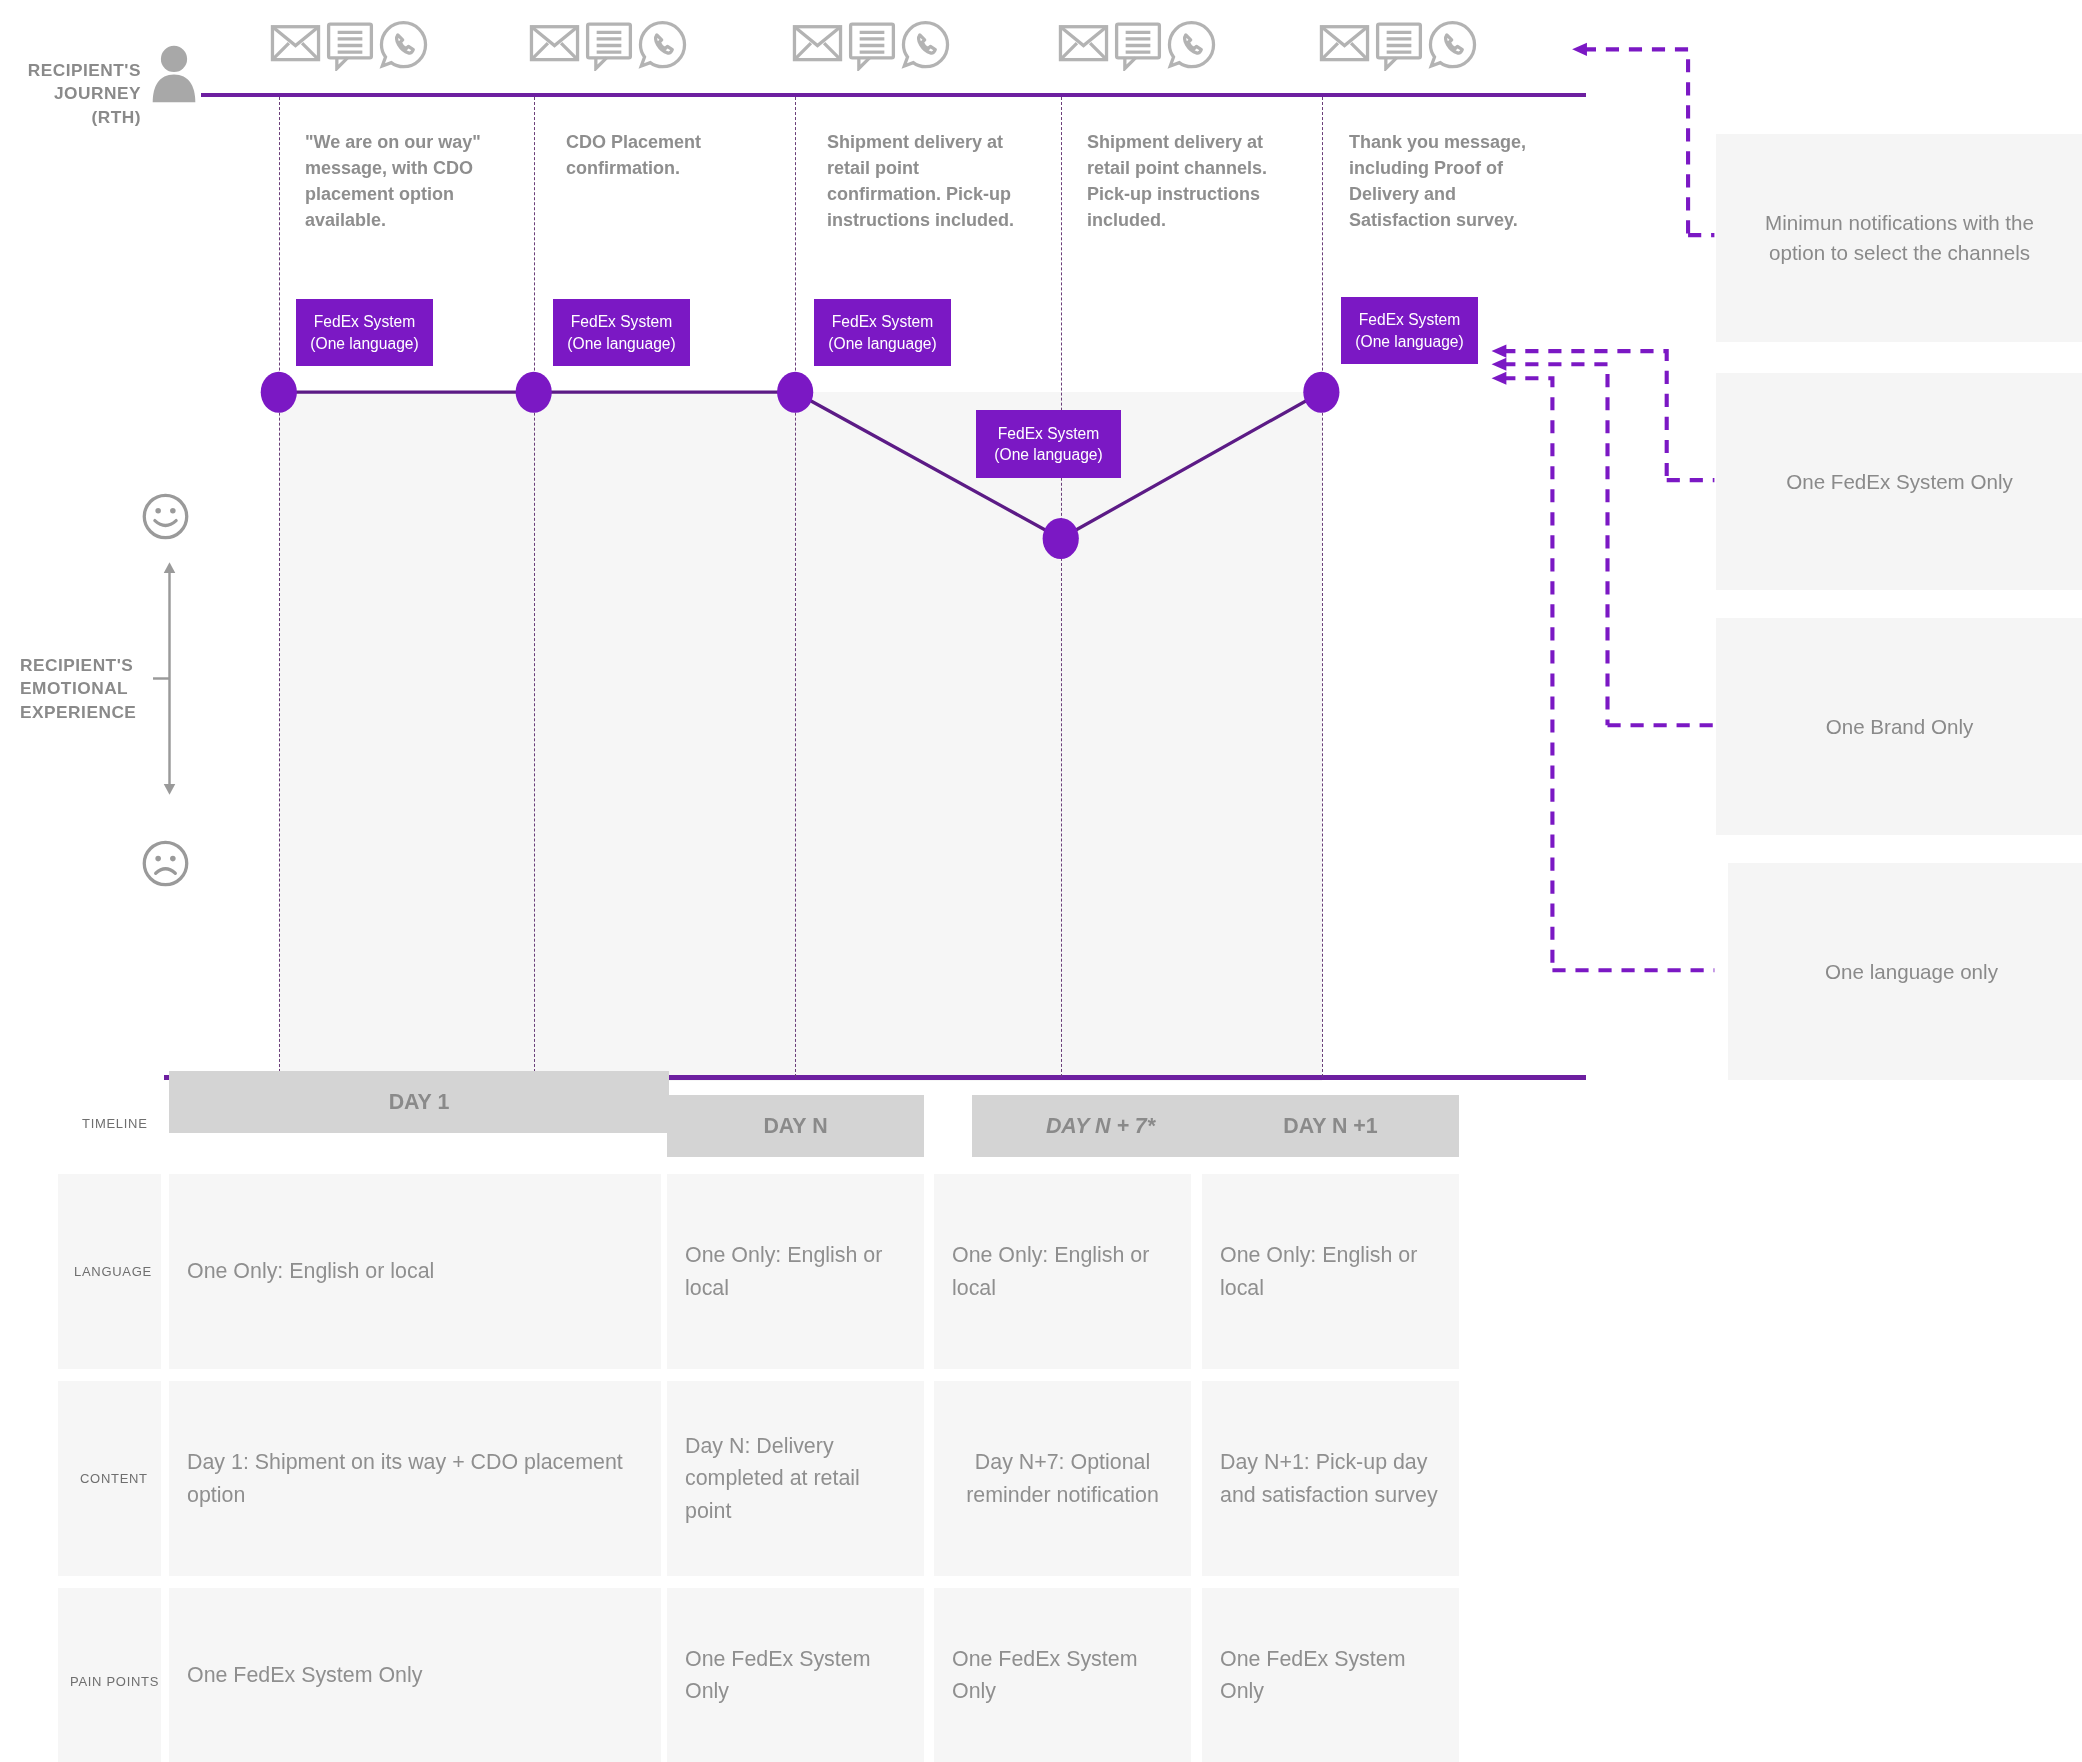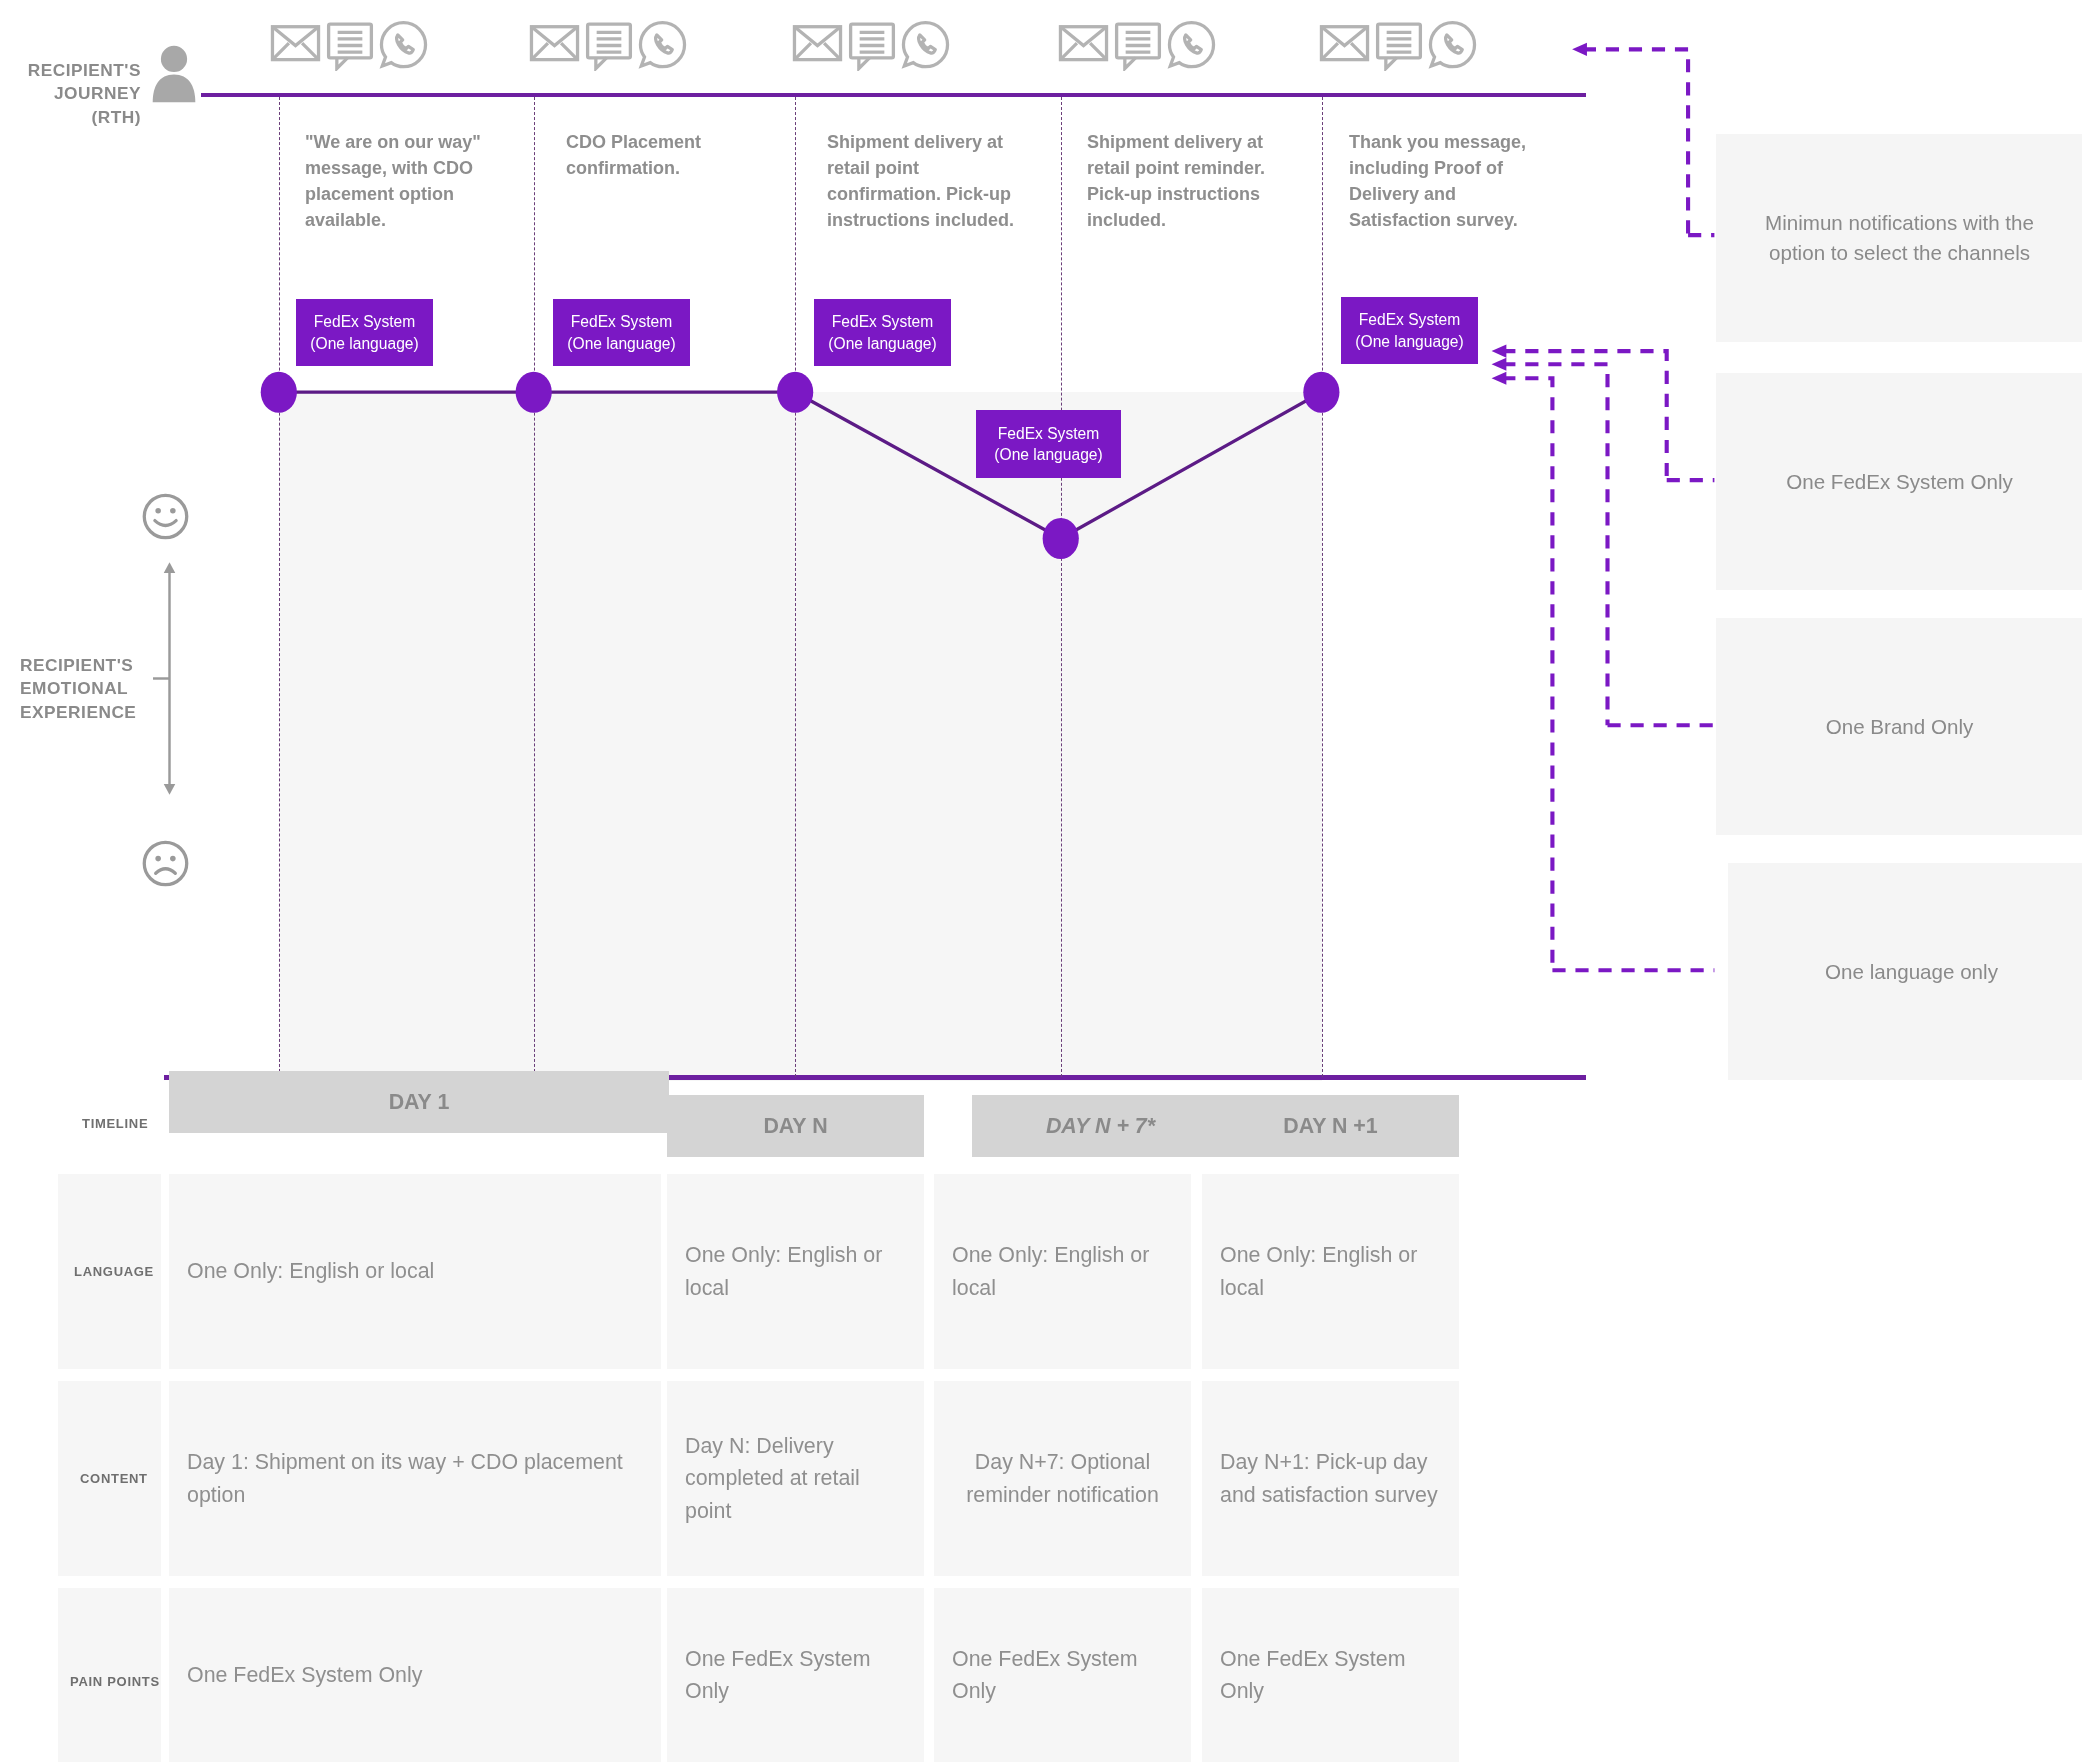--- a/index.html
+++ b/index.html
@@ -13,21 +13,21 @@
 
   
   .axis-label {
     position:absolute; color:#8a8a8a; font-weight:bold;
     letter-spacing:0.5px; line-height:1.35;
   }
   #rth-label { left:18px; top:59px; width:123px; font-size:17.3px;text-align:right; }
   #emo-label { left:20px; top:654px; width:132px; font-size:17.3px; }
 
   .tiny-row-label {
-    position:absolute; color:#6f6f6f; font-weight:bold;
+    position:absolute; color:#6f6f6f; font-weight:normal;
     font-size:13px; letter-spacing:0.7px;
   }
 
   
   #avatar { position:absolute; left:151px; top:45px; width:46px; height:59px; }
 
   
   .icon-group { position:absolute; top:20px; display:flex; gap:5px; }
   .icon-group svg { display:block; }
 
@@ -236,21 +236,21 @@
     <ellipse cx="339" cy="477" rx="22" ry="25" fill="#7B18C4"></ellipse>
     <ellipse cx="649" cy="477" rx="22" ry="25" fill="#7B18C4"></ellipse>
     <ellipse cx="967" cy="477" rx="22" ry="25" fill="#7B18C4"></ellipse>
     <ellipse cx="1290" cy="655" rx="22" ry="25" fill="#7B18C4"></ellipse>
     <ellipse cx="1607" cy="477" rx="22" ry="25" fill="#7B18C4"></ellipse>
   </svg>
 
   <div class="tp-desc" style="left:305px;  top:129px; width:210px;">"We are on our way" message, with CDO placement option available.</div>
   <div class="tp-desc" style="left:566px;  top:129px; width:210px;">CDO Placement confirmation.</div>
   <div class="tp-desc" style="left:827px; top:129px; width:206px;">Shipment delivery at retail point confirmation. Pick-up instructions included.</div>
-  <div class="tp-desc" style="left:1087px; top:129px; width:204px;">Shipment delivery at retail point reminder. Pick-up instructions included.</div>
+  <div class="tp-desc" style="left:1087px; top:129px; width:204px;">Shipment delivery at retail point channels. Pick-up instructions included.</div>
   <div class="tp-desc" style="left:1349px; top:129px; width:206px;">Thank you message, including Proof of Delivery and Satisfaction survey.</div>
 
   <div class="fedex-tag" style="left:296px; top:299px; width:137px; height:67px;">
     <span>FedEx System</span>
     <span>(One language)</span>
   </div>
   <div class="fedex-tag" style="left:553px; top:299px; width:137px; height:67px;">
     <span>FedEx System</span>
     <span>(One language)</span>
   </div>

